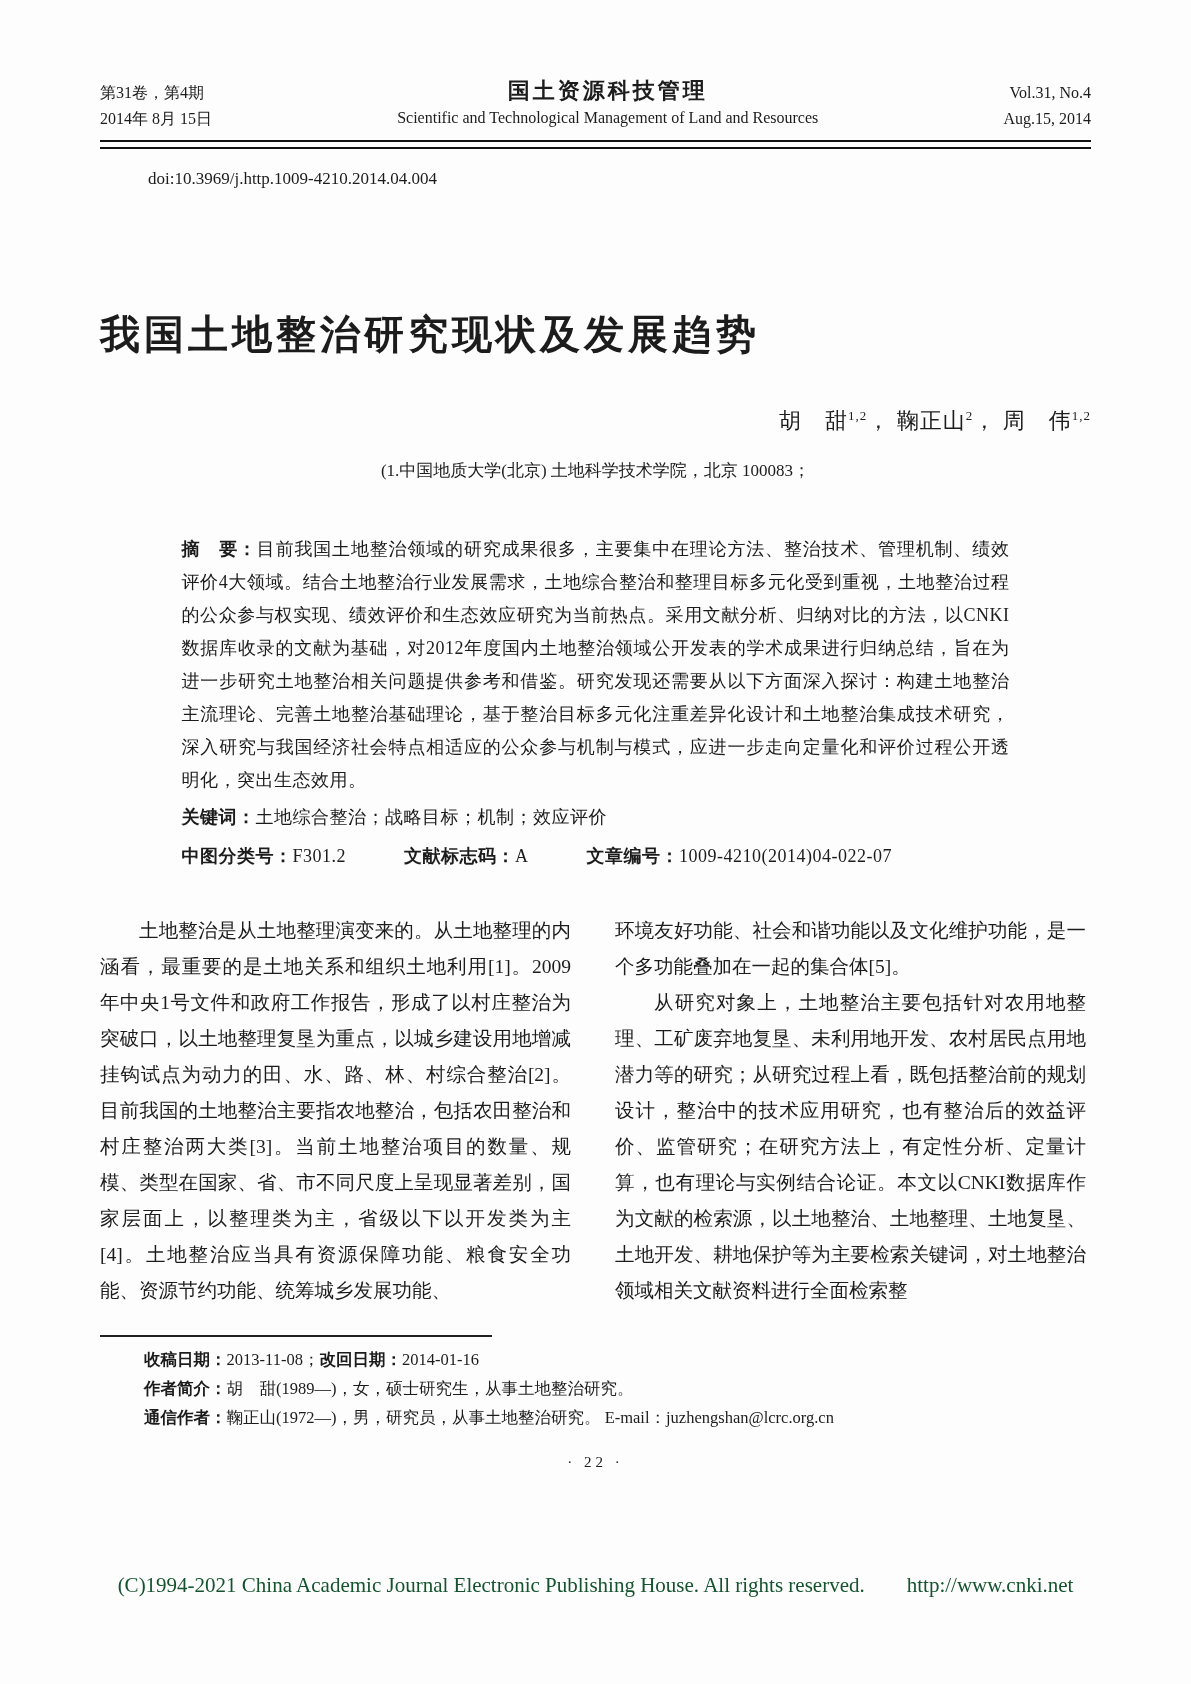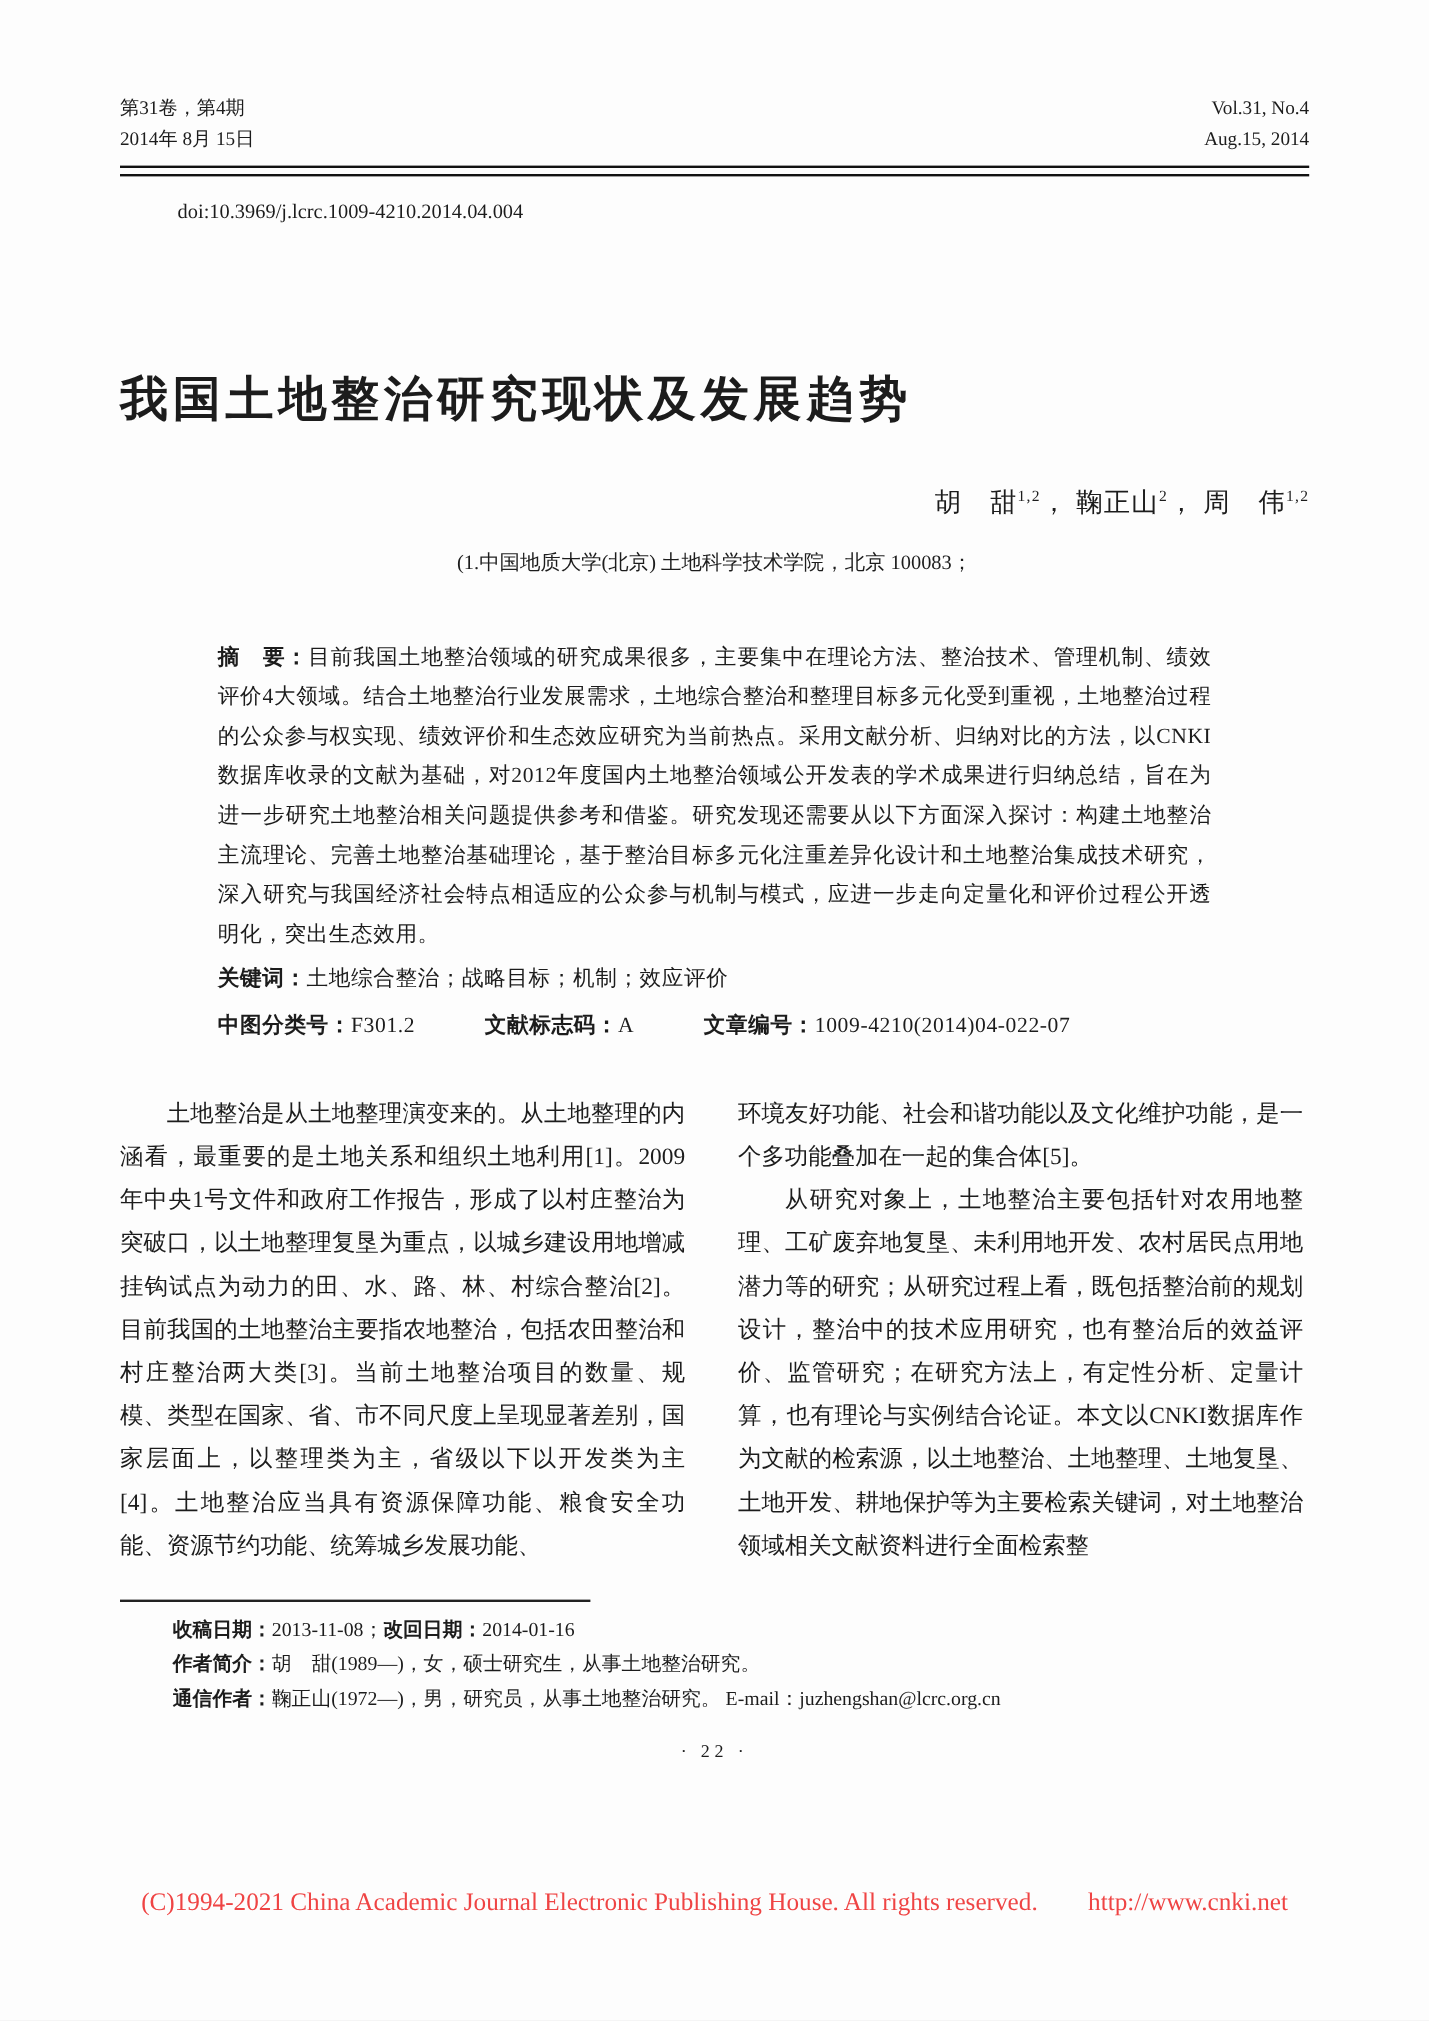--- a/index.html
+++ b/index.html
@@ -34,42 +34,46 @@
   .col p{margin:0;}
   .col p.indent{text-indent:2em;}
   
   .footnote{margin-top:26px;}
   .fn-rule{width:392px;border-top:2px solid #222;margin-bottom:8px;}
   .fn-lines{font-size:16.5px;line-height:29px;margin-left:44px;}
   
   .pageno{text-align:center;margin-top:22px;font-size:15px;letter-spacing:4px;}
   .copyright{
     position:absolute;left:0;right:0;bottom:86px;text-align:center;
-    color:#ef4444;font-size:21px;white-space:nowrap;
+    color:#14532d;font-size:21px;white-space:nowrap;
   }
   .copyright .gap{display:inline-block;width:42px;}
 </style>
 </head>
 <body>
 
 <div class="page">
 
   <div class="jheader">
     <div class="jh-left">
       <div>第31卷，第4期</div>
       <div>2014年 8月 15日</div>
     </div>
+    <div class="jh-center">
+      <div class="jh-cn">国土资源科技管理</div>
+      <div class="jh-en">Scientific and Technological Management of Land and Resources</div>
+    </div>
     <div class="jh-right">
       <div>Vol.31, No.4</div>
       <div>Aug.15, 2014</div>
     </div>
   </div>
   <div class="double-rule"></div>
 
-  <div class="doi">doi:10.3969/j.lcrc.1009-4210.2014.04.004</div>
+  <div class="doi">doi:10.3969/j.http.1009-4210.2014.04.004</div>
 
   <h1 class="title" style="margin-bottom:0;">我国土地整治研究现状及发展趋势</h1>
 
   <div class="authors">
     <span><span>胡　甜</span><sup>1,2</sup></span><span>，</span>
     <span><span>鞠正山</span><sup>2</sup></span><span>，</span>
     <span><span>周　伟</span><sup>1,2</sup></span>
   </div>
 
   <div class="affil">

